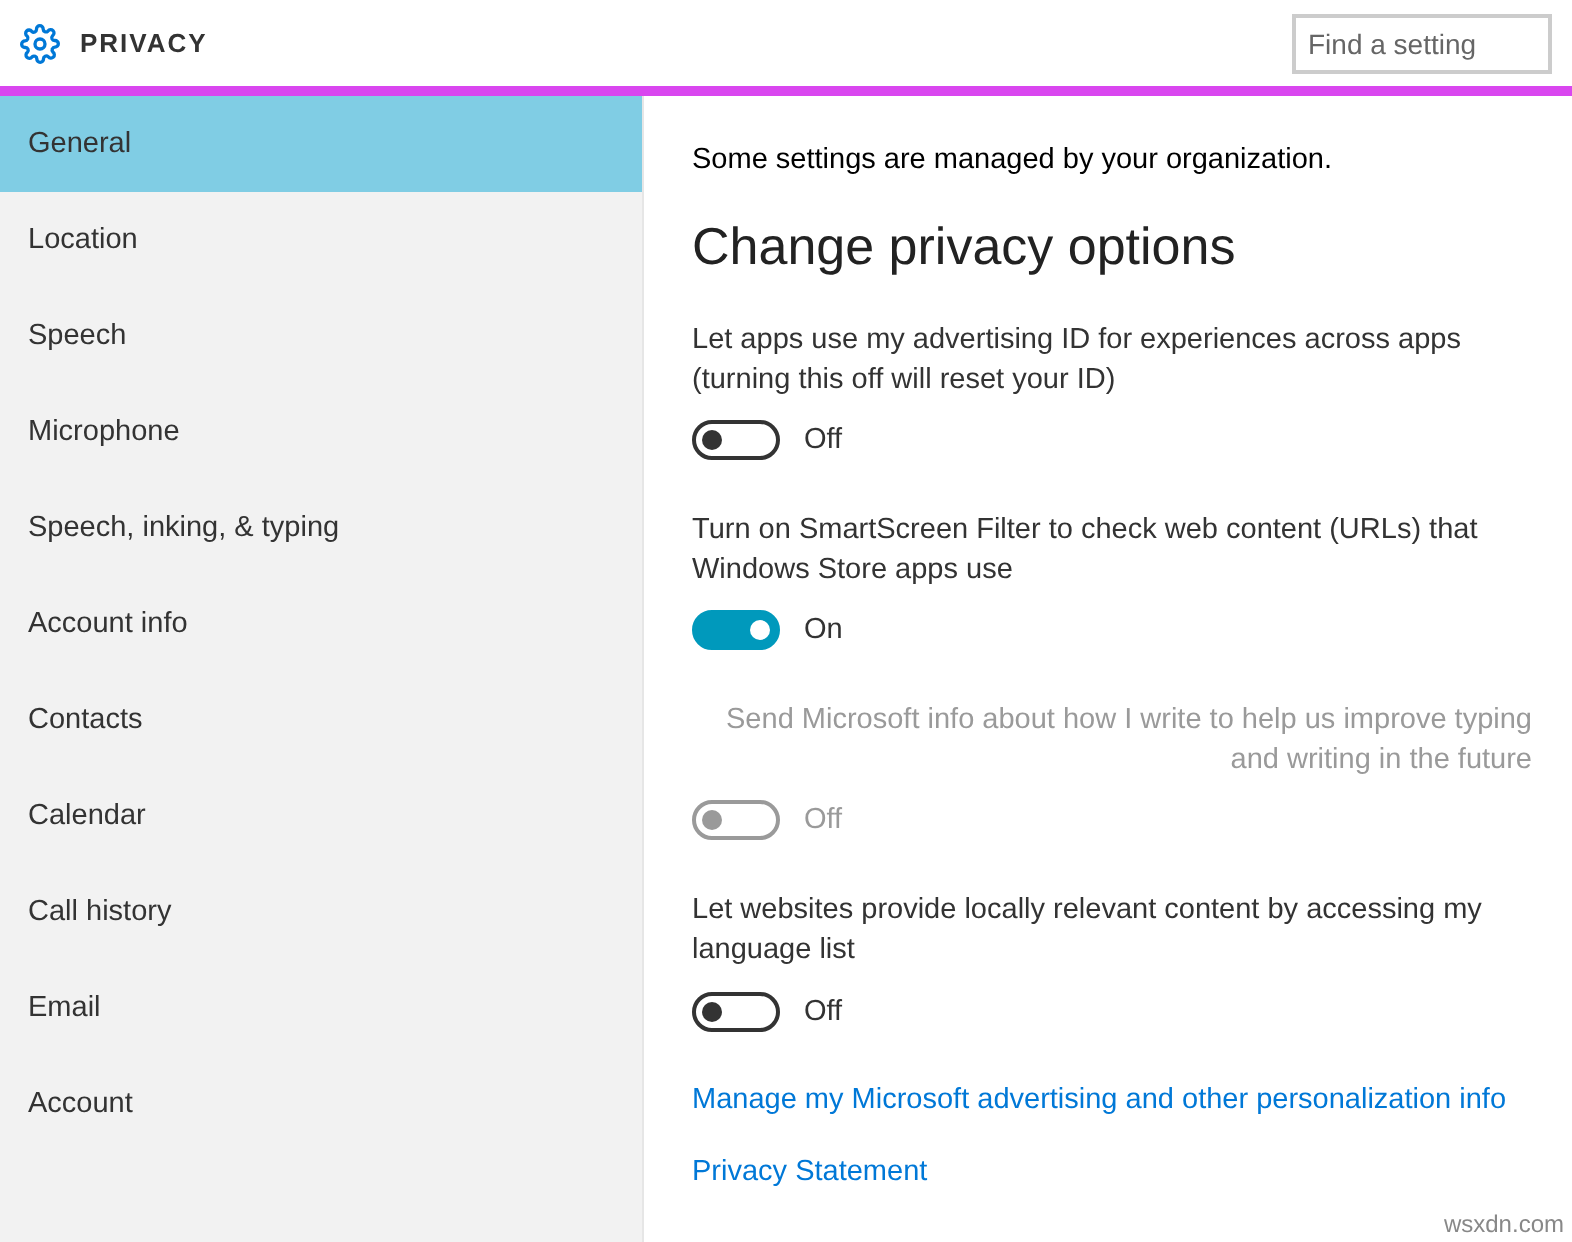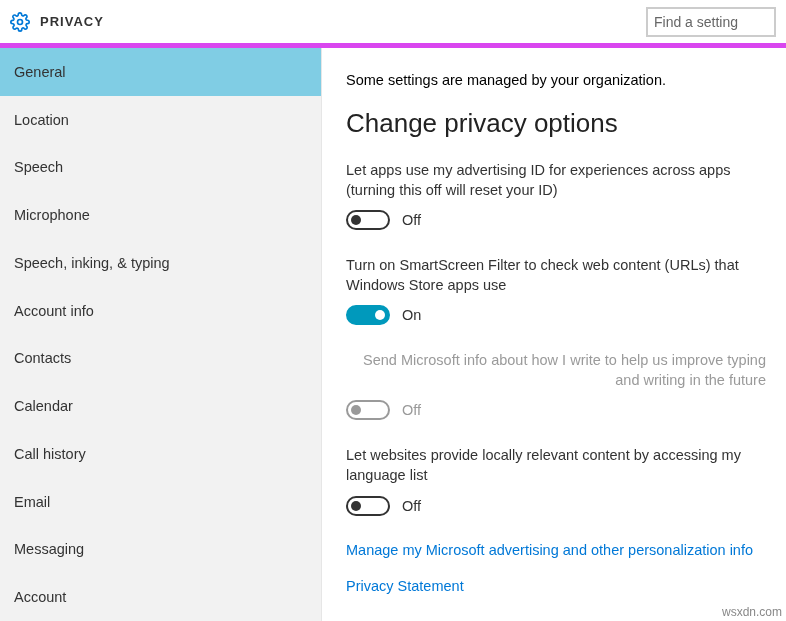--- a/index.html
+++ b/index.html
@@ -123,23 +123,20 @@
       <div class="side-item">
         <span>Calendar</span>
       </div>
       <div class="side-item">
         <span>Call history</span>
       </div>
       <div class="side-item">
         <span>Email</span>
       </div>
       <div class="side-item">
-        <span>Messaging</span>
-      </div>
-      <div class="side-item">
         <span>Account</span>
       </div>
     </div>
 
   <div class="content">
     <div class="notice">Some settings are managed by your organization.</div>
     <h1>Change privacy options</h1>
     <div id="settings">
         <div class="setting">
           <div class="label">Let apps use my advertising ID for experiences across apps (turning this off will reset your ID)</div>

